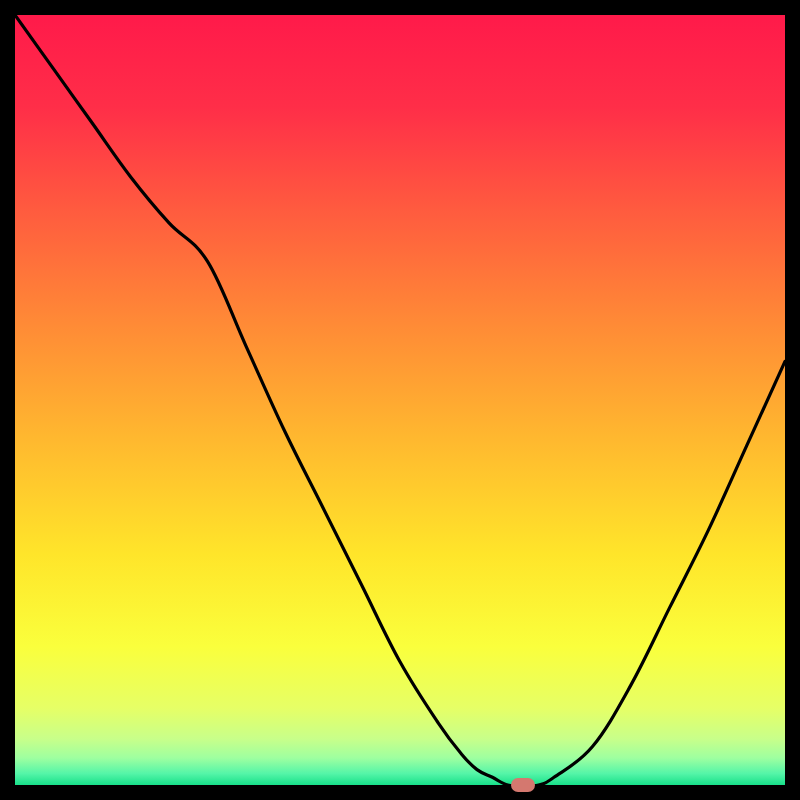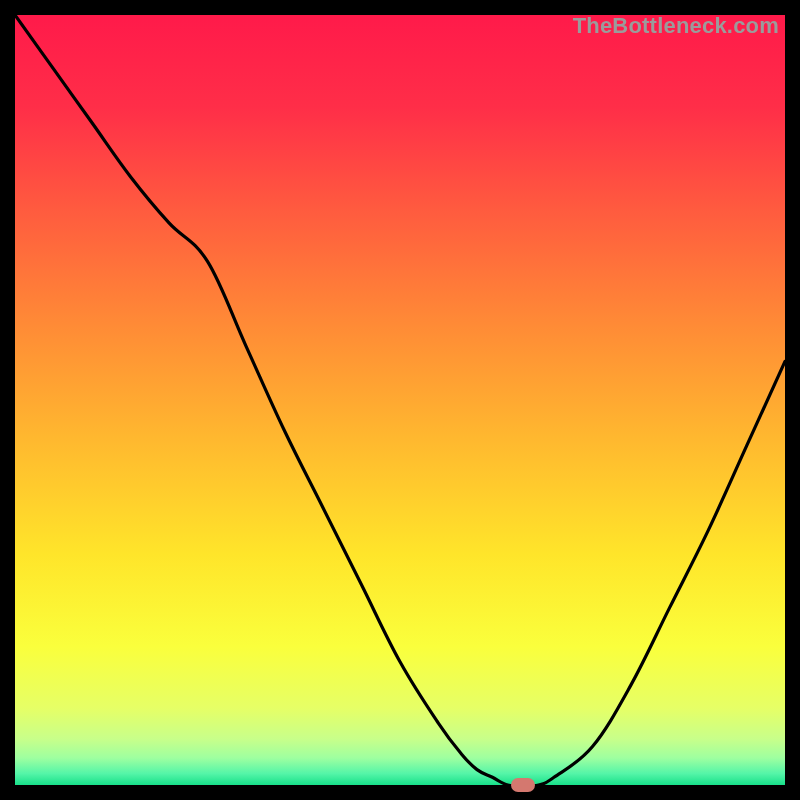--- a/index.html
+++ b/index.html
@@ -57,14 +57,13 @@
 
 <div class="frame">
   <div class="gradient-area" id="gradient-area" style="background: linear-gradient(rgb(255, 26, 74) 0%, rgb(255, 46, 72) 12%, rgb(255, 90, 63) 25%, rgb(255, 138, 54) 40%, rgb(255, 184, 47) 55%, rgb(255, 229, 42) 70%, rgb(250, 255, 60) 82%, rgb(230, 255, 102) 90%, rgb(200, 255, 138) 94%, rgb(158, 255, 160) 96.5%, rgb(85, 245, 168) 98.5%, rgb(24, 224, 138) 100%);"></div>
 
   <svg class="curve" viewBox="0 0 770 770" preserveAspectRatio="none">
     <path id="curve-path" fill="none" stroke="#000000" stroke-width="3.2" stroke-linecap="round" stroke-linejoin="round" d="M 0 0 C 6.93 9.701999999999996, 24.64 34.49599999999998, 38.5 53.89999999999998 C 52.36 73.30399999999997, 63.14 88.39599999999996, 77 107.79999999999995 C 90.86 127.20399999999995, 101.64 143.68199999999993, 115.5 161.69999999999993 C 129.36 179.71799999999993, 140.14 192.65399999999997, 154 207.89999999999998 C 167.86 223.146, 178.64 224.22399999999996, 192.5 246.39999999999998 C 206.36 268.57599999999996, 217.14 300.608, 231 331.1 C 244.86 361.59200000000004, 255.64 386.694, 269.5 415.8 C 283.36 444.906, 294.14 465.08000000000004, 308 492.8 C 321.86 520.52, 332.64 542.0799999999999, 346.5 569.8 C 360.36 597.52, 371.14 621.852, 385 646.8 C 398.86 671.7479999999999, 412.41200000000003 691.7679999999999, 423.50000000000006 708.4 C 434.5880000000001 725.032, 439.66999999999996 730.884, 446.59999999999997 739.2 C 453.53 747.5160000000001, 456.456 750.442, 462 754.6 C 467.544 758.758, 471.856 759.5279999999999, 477.4 762.3 C 482.94399999999996 765.072, 487.256 768.614, 492.8 770 C 498.34400000000005 771.386, 502.65600000000006 770, 508.20000000000005 770 C 513.744 770, 518.056 771.386, 523.6 770 C 529.144 768.614, 529.298 769.2299999999999, 539 762.3 C 548.702 755.37, 563.64 748.132, 577.5 731.5 C 591.36 714.868, 602.14 694.848, 616 669.9 C 629.86 644.952, 640.64 620.62, 654.5 592.9 C 668.36 565.18, 679.14 545.006, 693 515.9 C 706.86 486.794, 717.64 461.692, 731.5 431.2 C 745.36 400.70799999999997, 763.07 361.7459999999999, 770 346.49999999999994"></path>
   </svg>
 
   <div class="marker" id="marker" style="left: 508.2px; top: 770px;"></div>
 
-  <div class="watermark">TheBottleneck.com</div>
 </div>
 
 </body></html>

